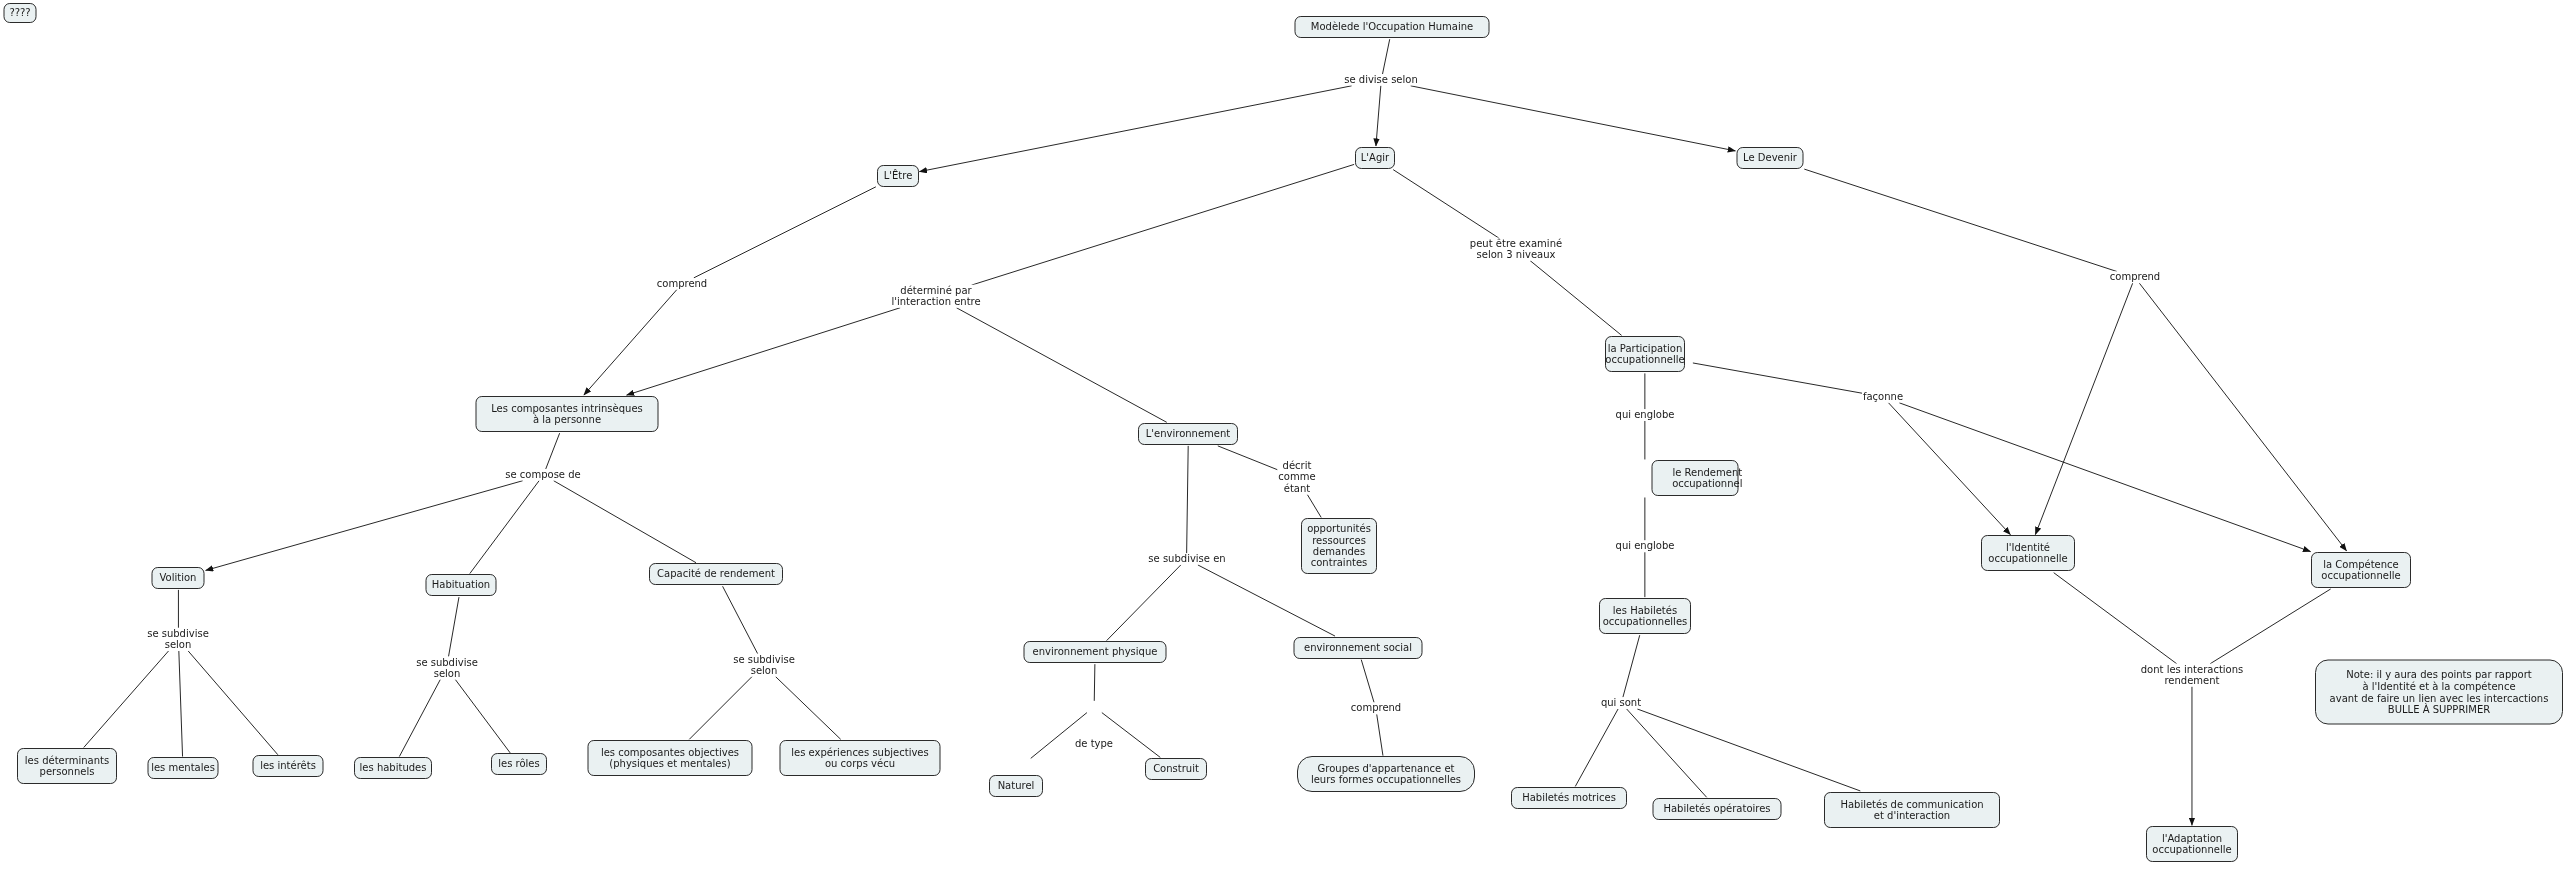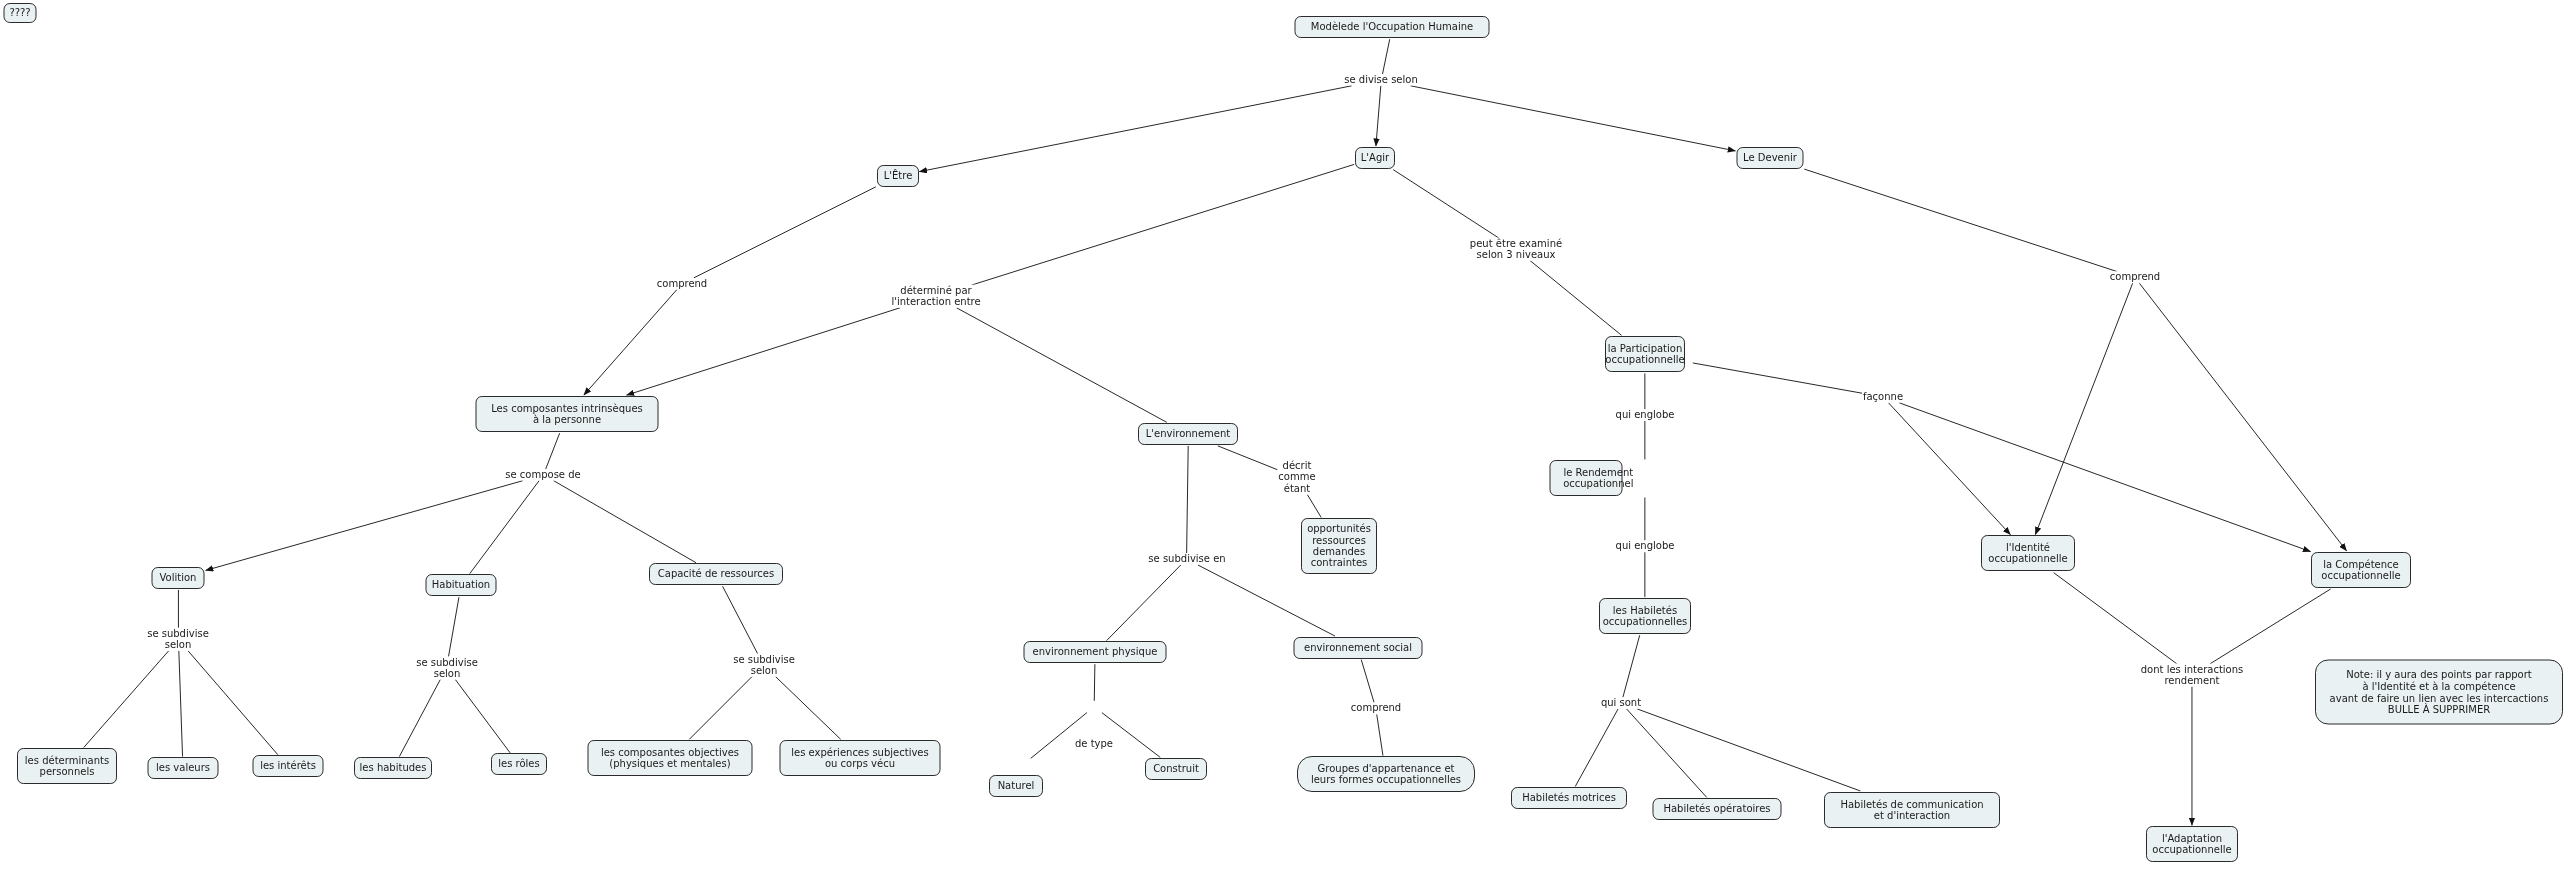--- a/index.html
+++ b/index.html
@@ -143,34 +143,34 @@
       <div class="node" style="left: 1770px; top: 158px; width: 67px; min-height: 22px;">Le Devenir</div>
       <div class="node" style="left: 567px; top: 414px; width: 183px; min-height: 36px;">Les composantes intrinsèques
 à la personne</div>
       <div class="node" style="left: 1188px; top: 434px; width: 100px; min-height: 22px;">L'environnement</div>
       <div class="node" style="left: 1645px; top: 354px; width: 80px; min-height: 36px;">la Participation
 occupationnelle</div>
       <div class="node" style="left: 1339px; top: 546px; width: 76px; min-height: 56px;">opportunités
 ressources
 demandes
 contraintes</div>
-      <div class="node" style="left: 1586px; top: 478px; width: 73px; min-height: 36px; padding-left: 30px;">le Rendement
+      <div class="node" style="left: 1695px; top: 478px; width: 87px; min-height: 36px; padding-left: 30px;">le Rendement
 occupationnel</div>
       <div class="node" style="left: 1645px; top: 616px; width: 92px; min-height: 36px;">les Habiletés
 occupationnelles</div>
       <div class="node" style="left: 2028px; top: 553px; width: 94px; min-height: 36px;">l'Identité
 occupationnelle</div>
       <div class="node" style="left: 2361px; top: 570px; width: 100px; min-height: 36px;">la Compétence
 occupationnelle</div>
       <div class="node" style="left: 178px; top: 578px; width: 53px; min-height: 22px;">Volition</div>
       <div class="node" style="left: 461px; top: 585px; width: 71px; min-height: 22px;">Habituation</div>
-      <div class="node" style="left: 716px; top: 574px; width: 134px; min-height: 22px;">Capacité de ressources</div>
+      <div class="node" style="left: 716px; top: 574px; width: 134px; min-height: 22px;">Capacité de rendement</div>
       <div class="node" style="left: 67px; top: 766px; width: 100px; min-height: 36px;">les déterminants
 personnels</div>
-      <div class="node" style="left: 183px; top: 768px; width: 71px; min-height: 22px;">les valeurs</div>
+      <div class="node" style="left: 183px; top: 768px; width: 71px; min-height: 22px;">les mentales</div>
       <div class="node" style="left: 288px; top: 766px; width: 71px; min-height: 22px;">les intérêts</div>
       <div class="node" style="left: 393px; top: 768px; width: 78px; min-height: 22px;">les habitudes</div>
       <div class="node" style="left: 519px; top: 764px; width: 56px; min-height: 22px;">les rôles</div>
       <div class="node" style="left: 670px; top: 758px; width: 165px; min-height: 36px;">les composantes objectives
 (physiques et mentales)</div>
       <div class="node" style="left: 860px; top: 758px; width: 161px; min-height: 36px;">les expériences subjectives
 ou corps vécu</div>
       <div class="node" style="left: 1095px; top: 652px; width: 143px; min-height: 22px;">environnement physique</div>
       <div class="node" style="left: 1358px; top: 648px; width: 129px; min-height: 22px;">environnement social</div>
       <div class="node" style="left: 1016px; top: 786px; width: 54px; min-height: 22px;">Naturel</div>

